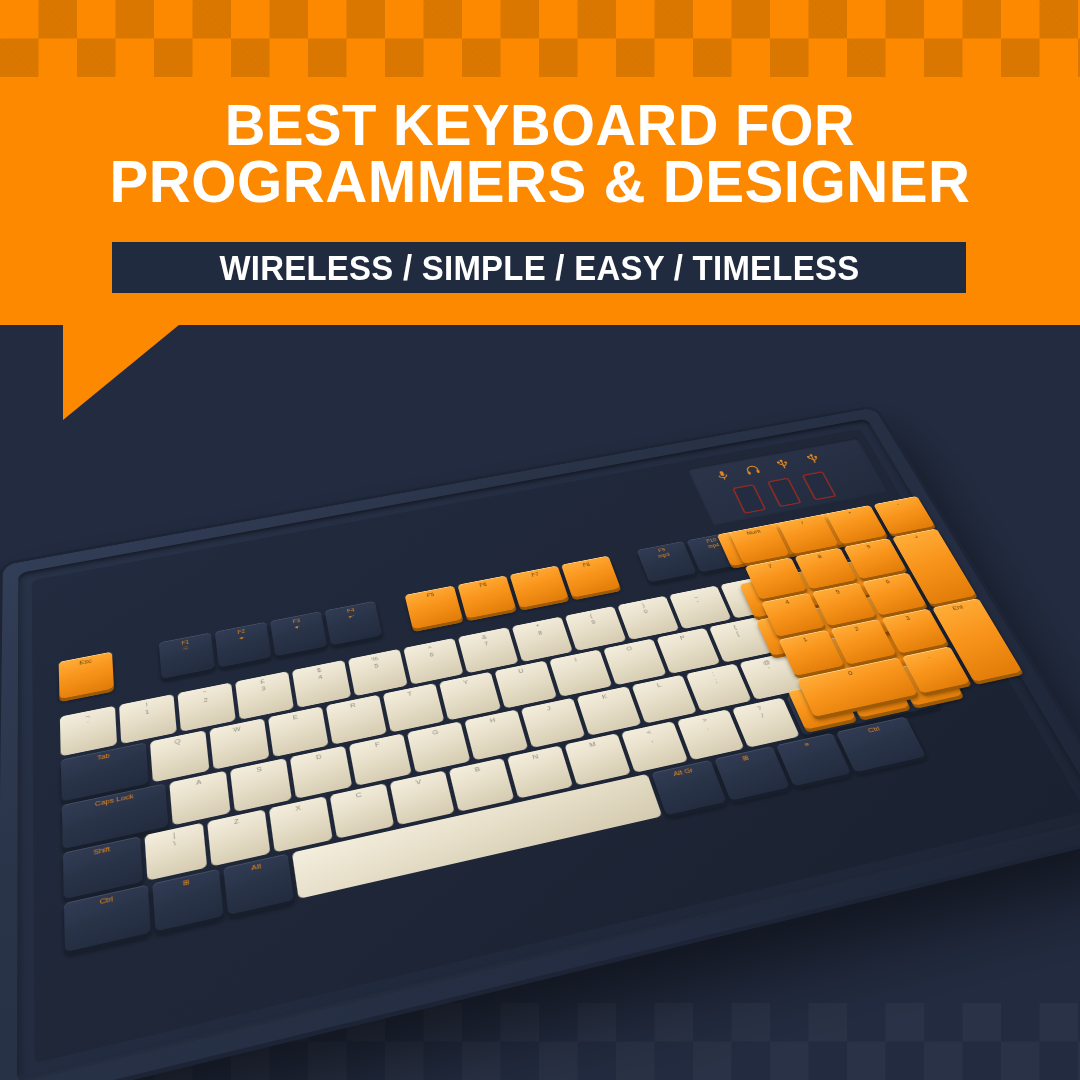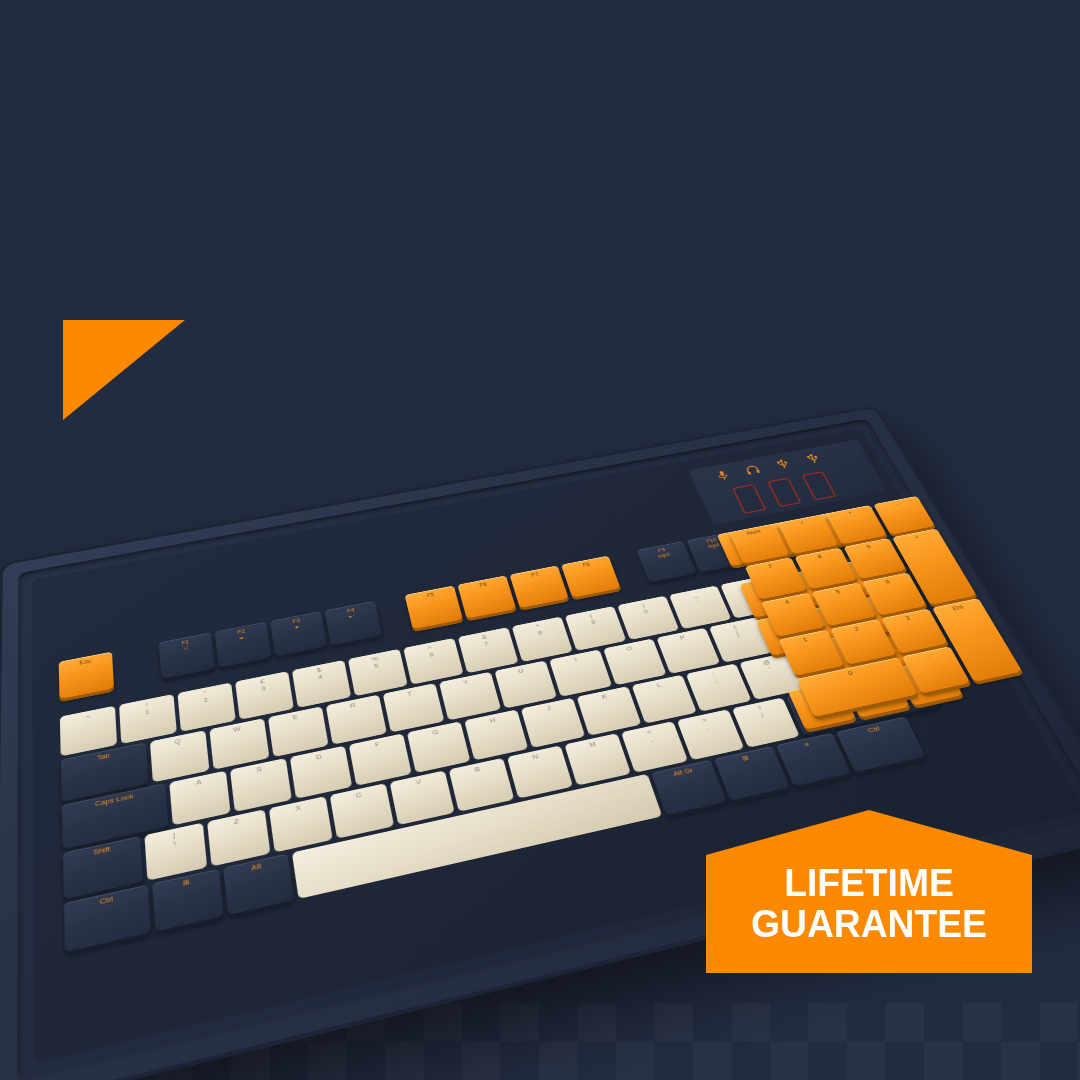--- a/index.html
+++ b/index.html
@@ -492,29 +492,30 @@
           <div class="key k-orange" style="left: 774px; top: 358px; width: 110px; height: 48px;">
             <span class="lab sm">0</span>
           </div>
           <div class="key k-orange" style="left: 888px; top: 358px; width: 53px; height: 48px;">
             <span class="lab sm">.</span>
           </div>
         </div>
     </div>
   </div>
 
+  <div class="header">
+    <div class="header-checker"></div>
+    <div class="title">
+      <span class="l1">BEST KEYBOARD FOR</span>
+      <span class="l2">PROGRAMMERS &amp; DESIGNER</span>
+    </div>
+    <div class="subbar">
+      <span>WIRELESS / SIMPLE / EASY / TIMELESS</span>
+    </div>
+  </div>
   <div class="bubble-tail">
     <svg width="200" height="105" viewBox="0 0 200 105">
         <polygon points="63,0 185,0 63,100" fill="#FC8900"></polygon>
       </svg>
   </div>
 
-  <div class="badge">
-    <svg width="326" height="163" viewBox="0 0 326 163">
-        <polygon points="163,0 326,45 326,163 0,163 0,45" fill="#FC8900"></polygon>
-      </svg>
-    <div class="badge-text">
-      <div>LIFETIME</div>
-      <div>GUARANTEE</div>
-    </div>
-  </div>
 
 </div>
 
 </body></html>

